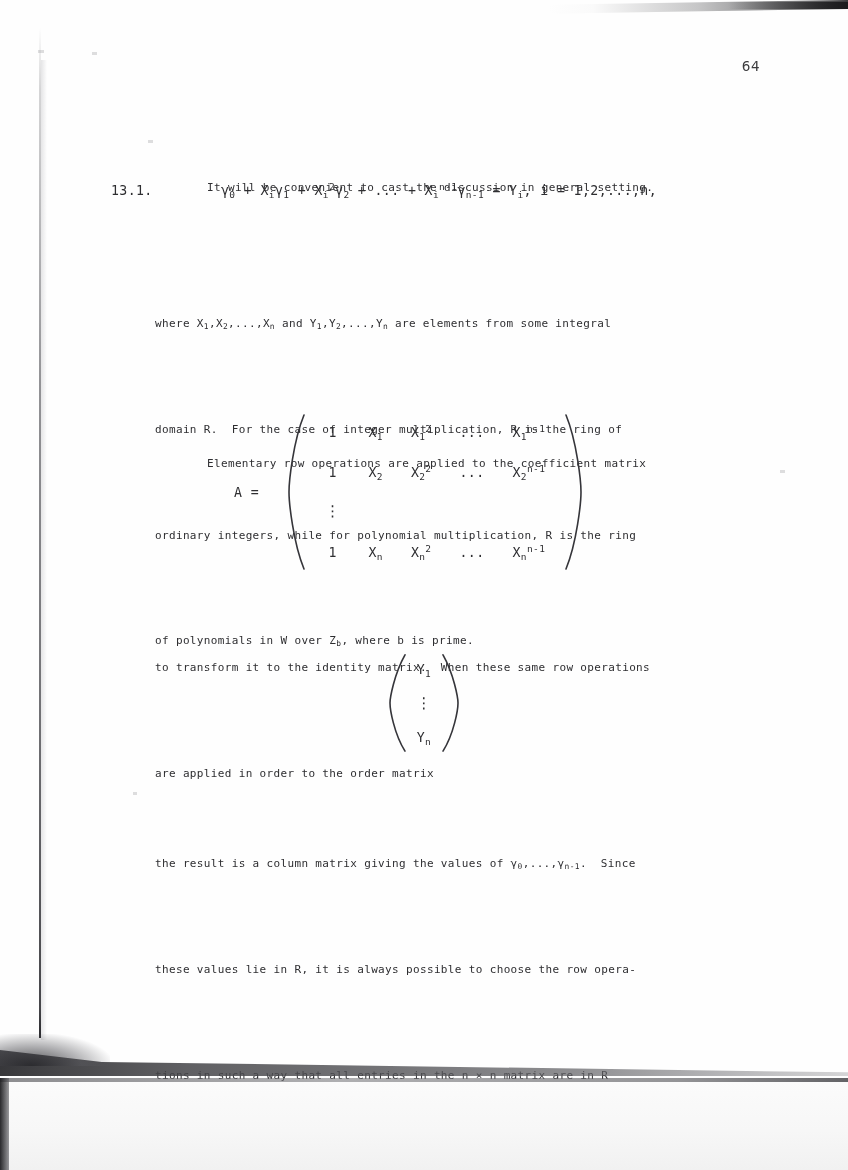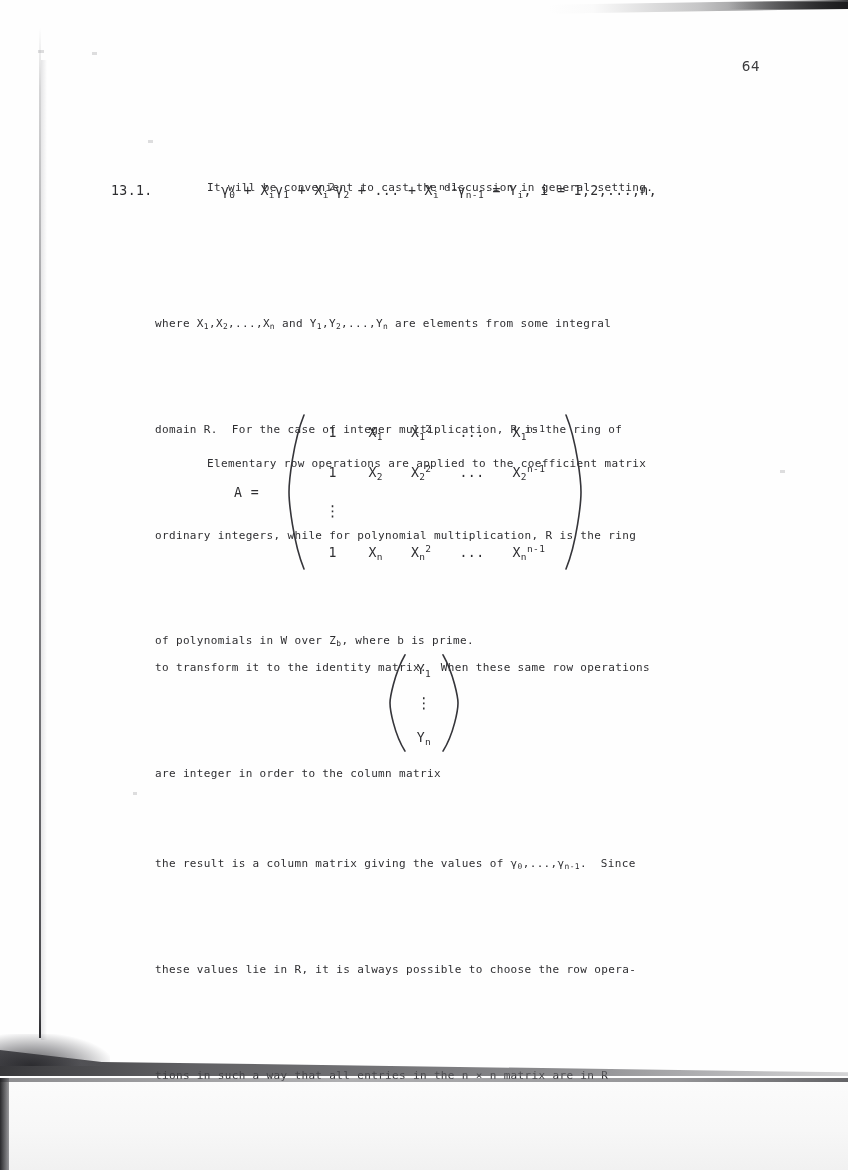--- a/index.html
+++ b/index.html
@@ -352,21 +352,21 @@
           <td>...</td>
           <td>X<sub>n</sub><sup>n-1</sup></td>
         </tr>
       </tbody>
         </table>
     </div>
   </div>
 
   <div class="body-text" style="top:580px;">
     <span class="line">to transform it to the identity matrix.  When these same row operations</span>
-    <span class="line">are integer in order to the column matrix</span>
+    <span class="line">are applied in order to the order matrix</span>
   </div>
 
   <div class="colmatrix-block">
     <div class="colmat-paren-wrap">
       <span class="paren left">
         <svg viewBox="0 0 22 110" preserveAspectRatio="none">
           <path d="M19 3 C8 24, 4 50, 4 55 C4 62, 8 88, 19 107" fill="none" stroke="#35353a" stroke-width="1.6" stroke-linecap="round"></path>
         </svg>
       </span>
       <span class="paren right">

